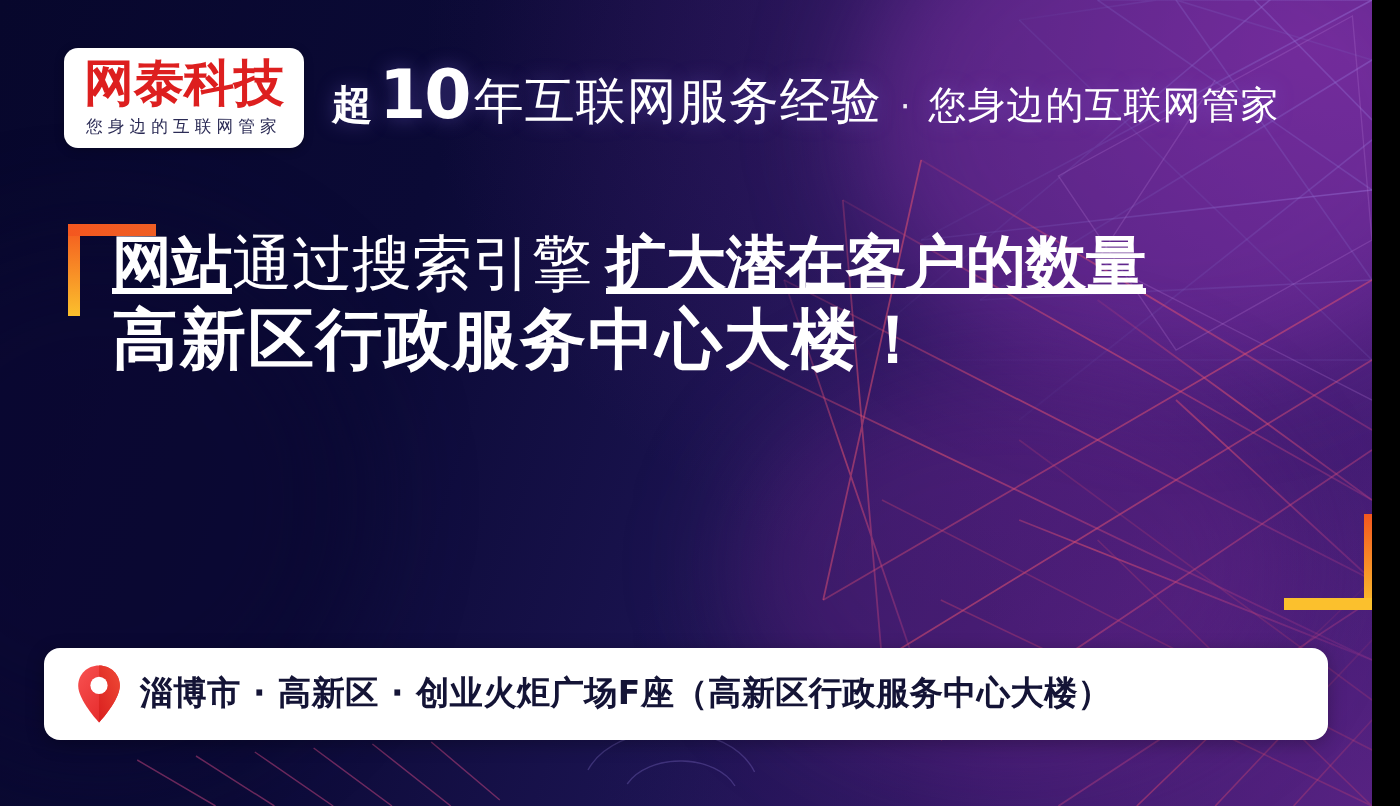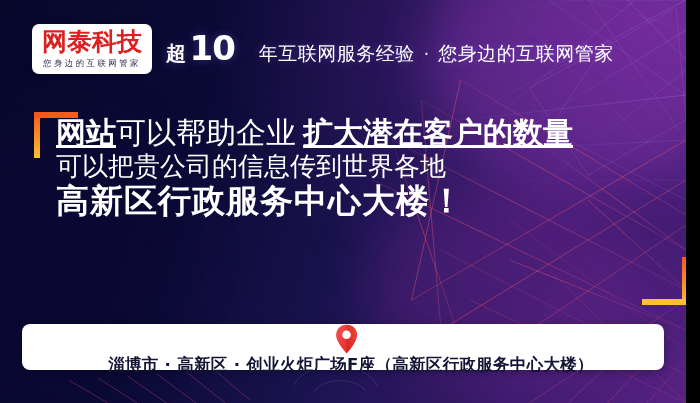--- a/index.html
+++ b/index.html
@@ -83,21 +83,21 @@
     text-shadow: 0 0 10px rgba(150,120,255,0.35);
   }
   .tag-chao { font-size: 20px; font-weight: bold; letter-spacing: 0.5px; }
   .tag-num {
     font-size: 34px;
     font-weight: bold;
     line-height: 1;
     margin: 0 2px 0 3px;
     letter-spacing: -1px;
   }
-  .tag-rest { font-size: 19px; letter-spacing: 0.5px; margin-left: 22px; }
+  .tag-rest { font-size: 25px; letter-spacing: 0.5px; }
   .tag-dot  { font-size: 17px; margin: 0 9px; opacity: 0.92; }
   .tag-last { font-size: 19px; letter-spacing: 0.5px; }
 
   
   .headline {
     position: absolute;
     left: 56px;
     top: 118px;
     z-index: 6;
     color: #ffffff;
@@ -132,21 +132,20 @@
     right: 22px;
     top: 324px;
     height: 46px;
     background: #ffffff;
     border-radius: 8px;
     display: flex;
     align-items: center;
     padding-left: 16px;
     z-index: 8;
     box-shadow: 0 2px 9px rgba(0,0,0,0.28);
-    flex-direction: column;
   }
   .pin { width: 23px; height: 30px; flex: 0 0 auto; margin-right: 9px; }
   .address-text {
     color: #141436;
     font-size: 16.5px;
     font-weight: bold;
     white-space: nowrap;
     letter-spacing: 0.3px;
   }
 </style>
@@ -225,23 +224,22 @@
     <div class="v"></div>
     <div class="h"></div>
   </div>
   <div class="bracket br-br">
     <div class="v"></div>
     <div class="h"></div>
   </div>
 
   <div class="headline">
     <div class="hl-line hl-1">
-      <span class="b">网站</span><span class="reg">可以帮助企业</span><span class="sp"></span><span class="b">扩大潜在客户的数量</span>
+      <span class="b">网站</span><span class="reg">通过搜索引擎</span><span class="sp"></span><span class="b">扩大潜在客户的数量</span>
     </div>
-    <div class="hl-line hl-3">可以把贵公司的信息传到世界各地</div>
     <div class="hl-line hl-4">高新区行政服务中心大楼！</div>
   </div>
 
   <div class="addressbar">
     <svg class="pin" viewBox="0 0 24 32" xmlns="http://www.w3.org/2000/svg">
       <defs>
         <linearGradient id="pinL" x1="0" y1="0" x2="1" y2="1">
           <stop offset="0%" stop-color="#f85252"></stop>
           <stop offset="100%" stop-color="#e02020"></stop>
         </linearGradient>

